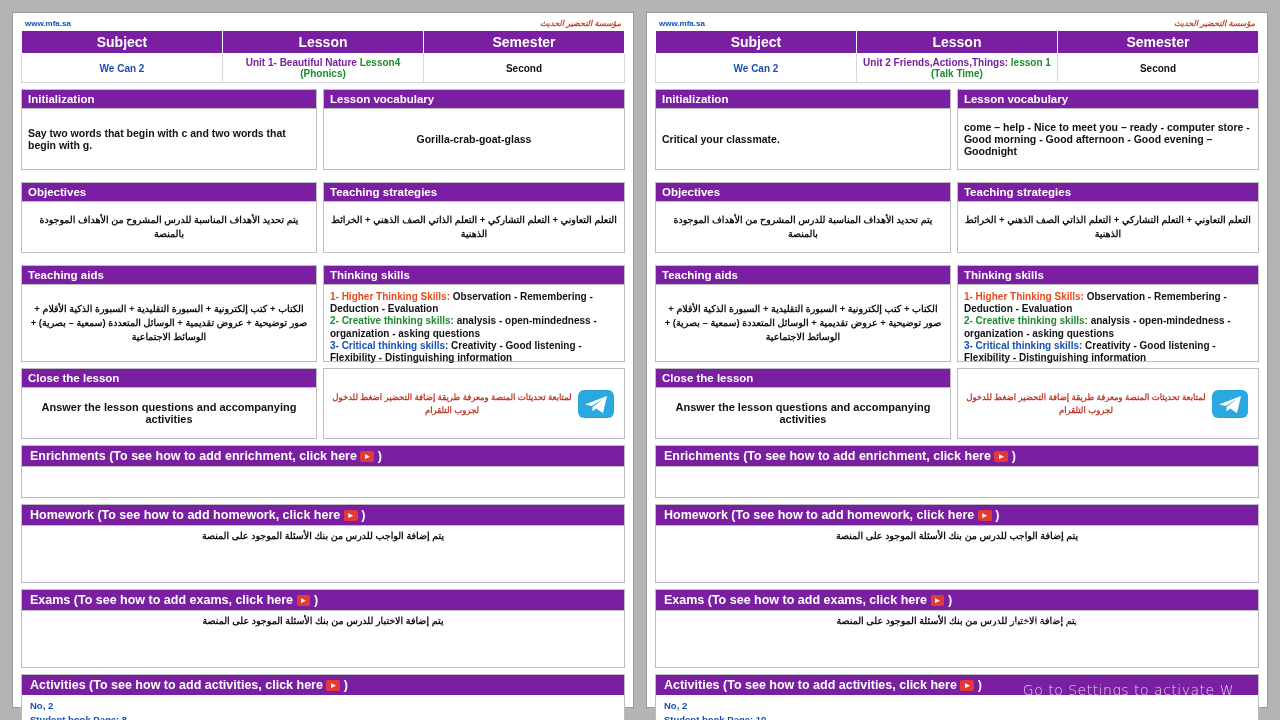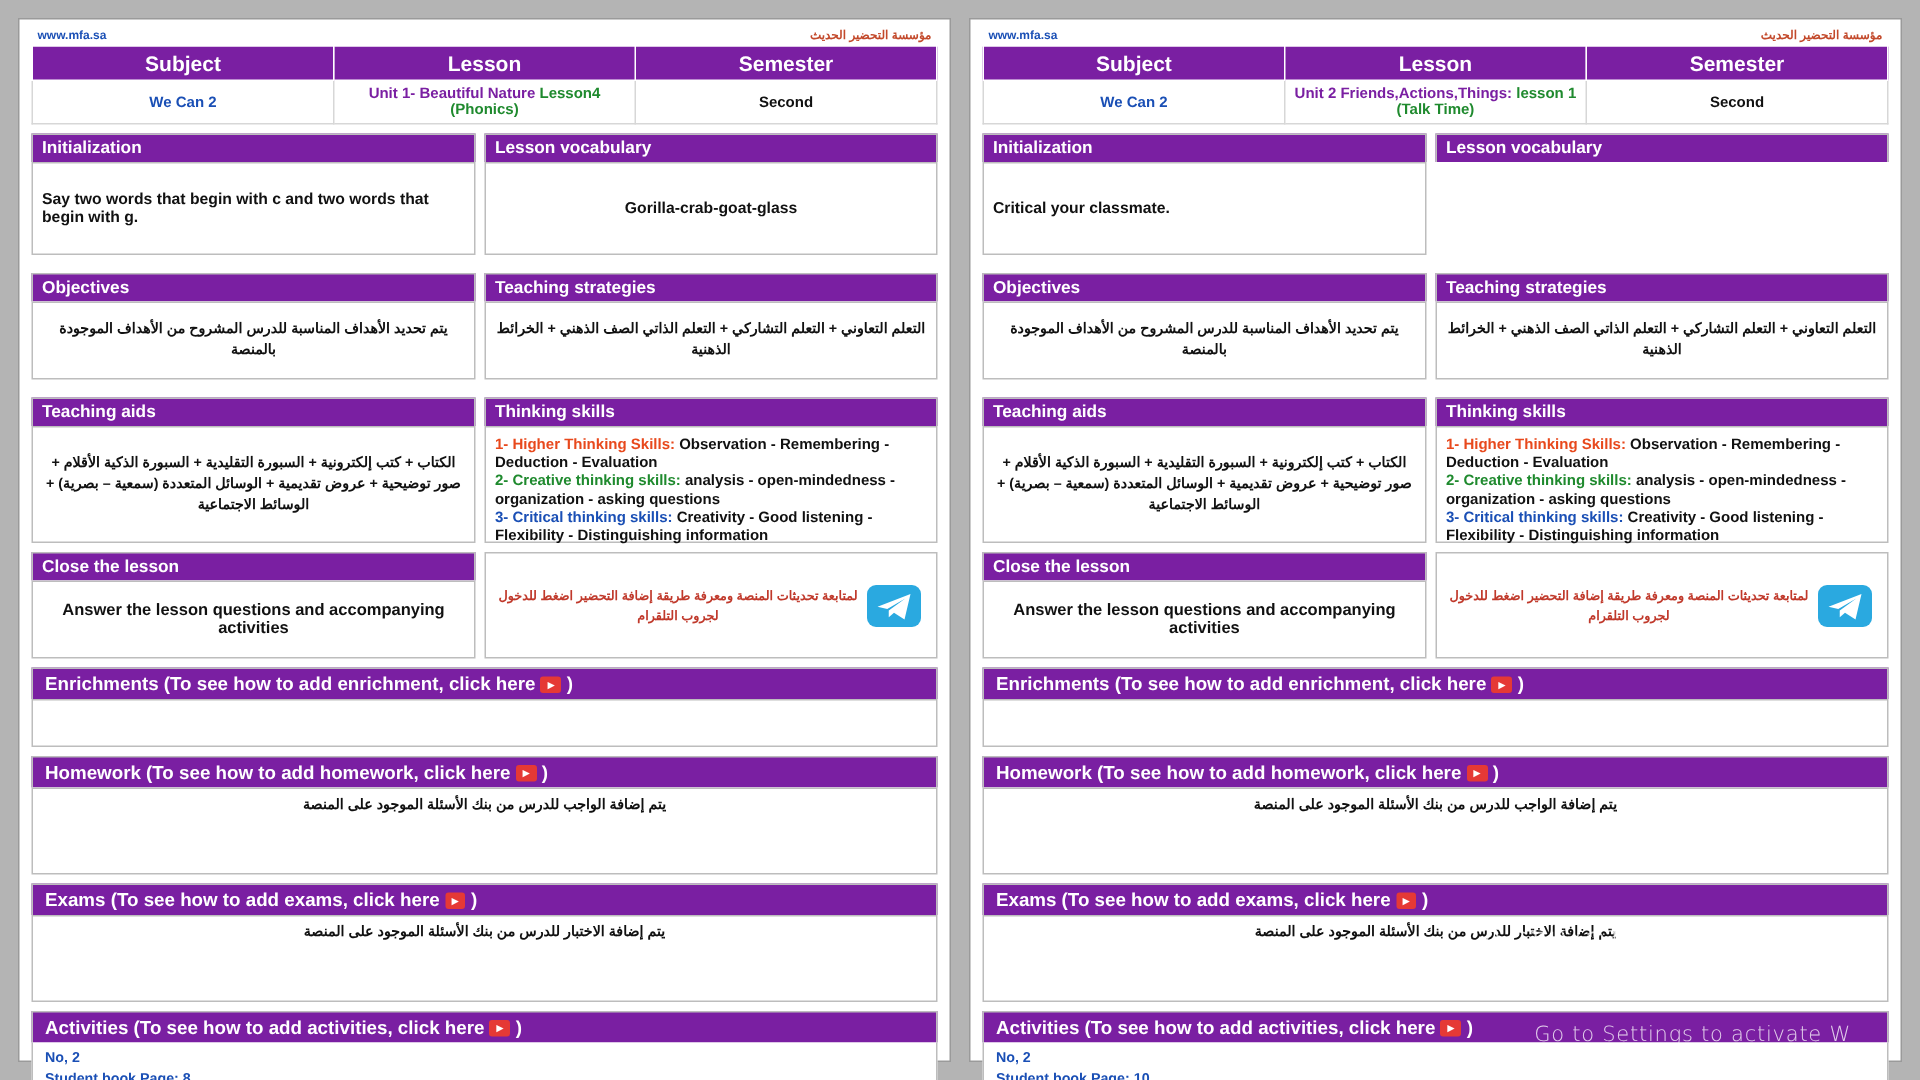--- a/index.html
+++ b/index.html
@@ -30,21 +30,21 @@
   .gap { width: 6px; background: #b4b4b4; }
 
   .topline {
     display: flex;
     justify-content: space-between;
     align-items: center;
     font-size: 8px;
     padding: 0 4px 2px 4px;
   }
   .topline .site { color: #1a4fb5; font-weight: bold; }
-  .topline .org { color: #c34a2c; font-weight: bold; direction: rtl; }
+  .topline .org { color: #c34a2c; font-weight: bold; direction: rtl; font-style: italic; }
 
   table.hdr {
     width: 100%;
     border-collapse: collapse;
     table-layout: fixed;
   }
   table.hdr th {
     background: #7a1fa2;
     color: #ffffff;
     font-size: 14px;
@@ -344,20 +344,21 @@
     <div class="grid2">
       <div class="col-l">
         <div class="block">
           <div class="bhead">Initialization</div>
           <div class="bbody bold h-init">Critical your classmate.</div>
         </div>
       </div>
       <div class="col-r">
         <div class="block">
           <div class="bhead">Lesson vocabulary</div>
+          <div class="bbody bold h-vocab">come – help - Nice to meet you – ready - computer store - Good morning - Good afternoon - Good evening – Goodnight</div>
         </div>
       </div>
     </div>
 
     <div class="grid2">
       <div class="col-l">
         <div class="block">
           <div class="bhead">Objectives</div>
           <div class="bbody ar h-obj">يتم تحديد الأهداف المناسبة للدرس المشروح من الأهداف الموجودة بالمنصة</div>
         </div>

